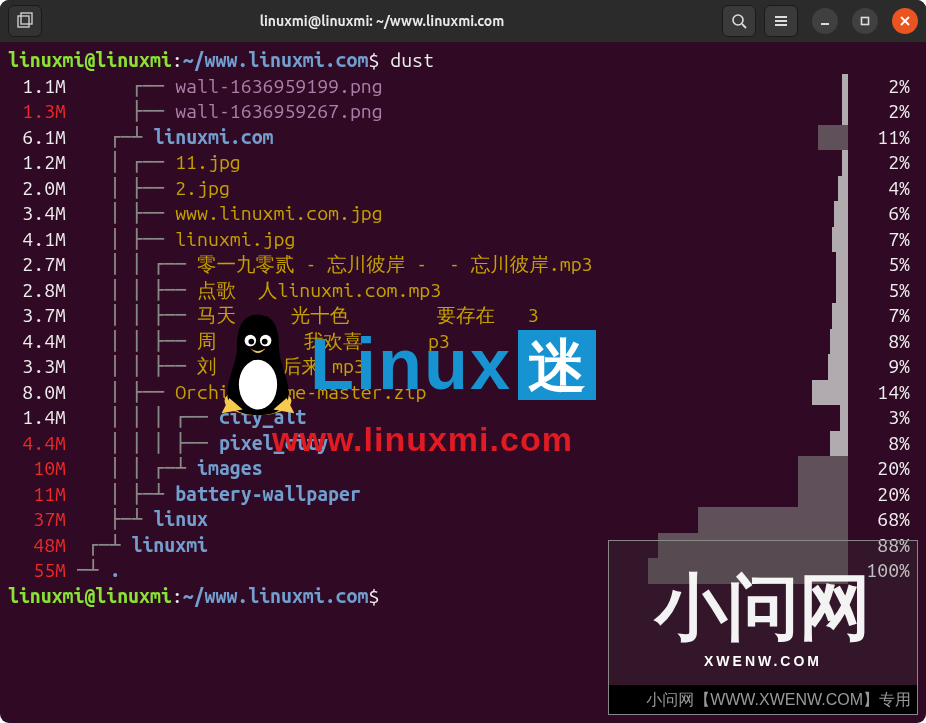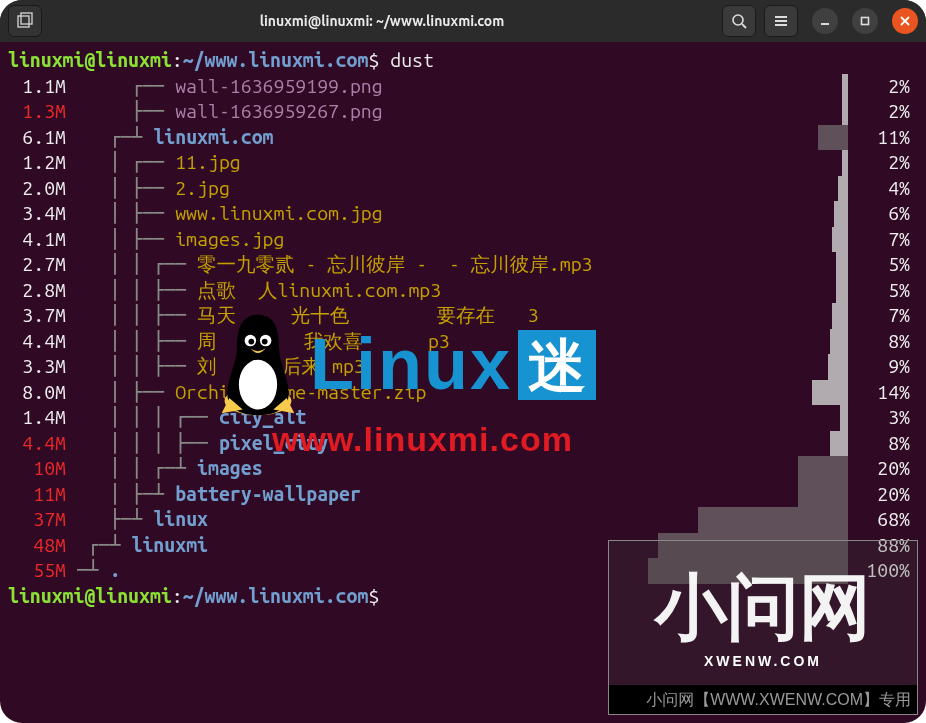--- a/index.html
+++ b/index.html
@@ -1,17 +1,17 @@
 <!DOCTYPE html>
 <html><head>
 <meta charset="utf-8">
 <style>
   * { margin: 0; padding: 0; box-sizing: border-box; }
   html, body { width: 926px; height: 723px; overflow: hidden; font-family: "Ubuntu Mono", "DejaVu Sans Mono", Menlo, monospace; }
-  .window { width: 926px; height: 723px; background: #300a24; display: flex; flex-direction: column; border-radius: 22px; overflow: hidden; }
+  .window { width: 926px; height: 723px; background: #300a24; display: flex; flex-direction: column; border-radius: 9px; overflow: hidden; }
   .titlebar { height: 42px; background: #2b2b2b; display: flex; align-items: center; padding: 0 8px; color: #ddd; font-family: Ubuntu, Cantarell, sans-serif; font-size: 14px; }
   .titlebar-left { display:flex; align-items:center; gap:8px; }
   .tab-icon { width:34px; height:32px; border:1px solid #1a1a1a; border-radius:6px; display:flex; align-items:center; justify-content:center; background:#333; }
   .title-center { flex:1; text-align:center; font-weight:600; color:#eaeaea; }
   .titlebar-right { display:flex; align-items:center; gap:8px; }
   .tbtn { width:34px; height:32px; border:1px solid #1a1a1a; border-radius:6px; display:flex; align-items:center; justify-content:center; background:#3a3a3a; color:#ddd; }
   .wbtn { width:26px; height:26px; border-radius:50%; display:flex; align-items:center; justify-content:center; background:#404040; color:#ddd; margin-left:6px; }
   .wbtn.close { background:#E95420; color:#fff; }
   .terminal { flex:1; position:relative; padding: 6px 12px 8px 8px; font-size: 19.5px; line-height: 25.5px; color:#eee; letter-spacing:0px; }
   .row { display:flex; white-space:pre; }
@@ -135,21 +135,21 @@
           <div class="pctcol pct">4%</div>
         </div>
         <div class="rowwrap">
           <div class="leftcol"><span class="size">3.4M</span> <span class="tree">   │ ├── </span><span class="file-yel">www.linuxmi.com.jpg</span></div>
           <div class="barcol">
             <div class="bar lite" style="left: 186px; width: 14px; top: 0px; bottom: 0px;"></div>
           </div>
           <div class="pctcol pct">6%</div>
         </div>
         <div class="rowwrap">
-          <div class="leftcol"><span class="size">4.1M</span> <span class="tree">   │ ├── </span><span class="file-yel">images.jpg</span></div>
+          <div class="leftcol"><span class="size">4.1M</span> <span class="tree">   │ ├── </span><span class="file-yel">linuxmi.jpg</span></div>
           <div class="barcol">
             <div class="bar lite" style="left: 184px; width: 16px; top: 0px; bottom: 0px;"></div>
           </div>
           <div class="pctcol pct">7%</div>
         </div>
         <div class="rowwrap">
           <div class="leftcol"><span class="size">2.7M</span> <span class="tree">   │ │ ┌── </span><span class="file-yel">零一九零贰 - 忘川彼岸 -  - 忘川彼岸.mp3</span></div>
           <div class="barcol">
             <div class="bar lite" style="left: 188px; width: 12px; top: 0px; bottom: 0px;"></div>
           </div>

